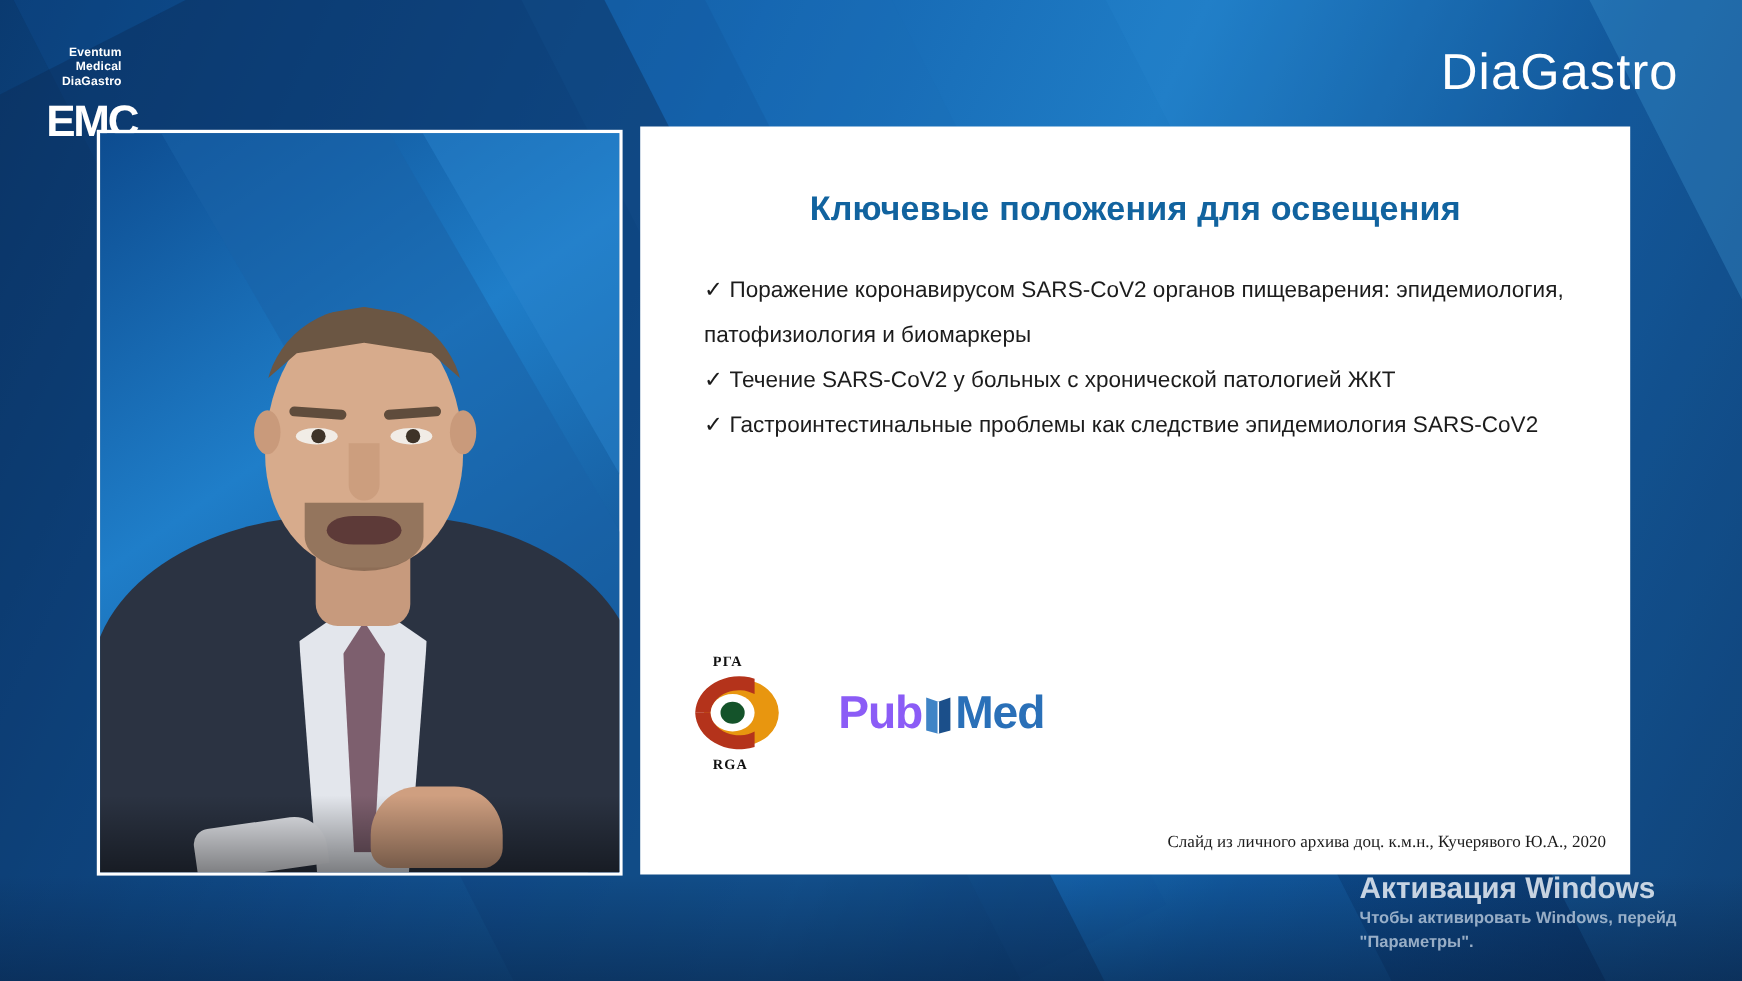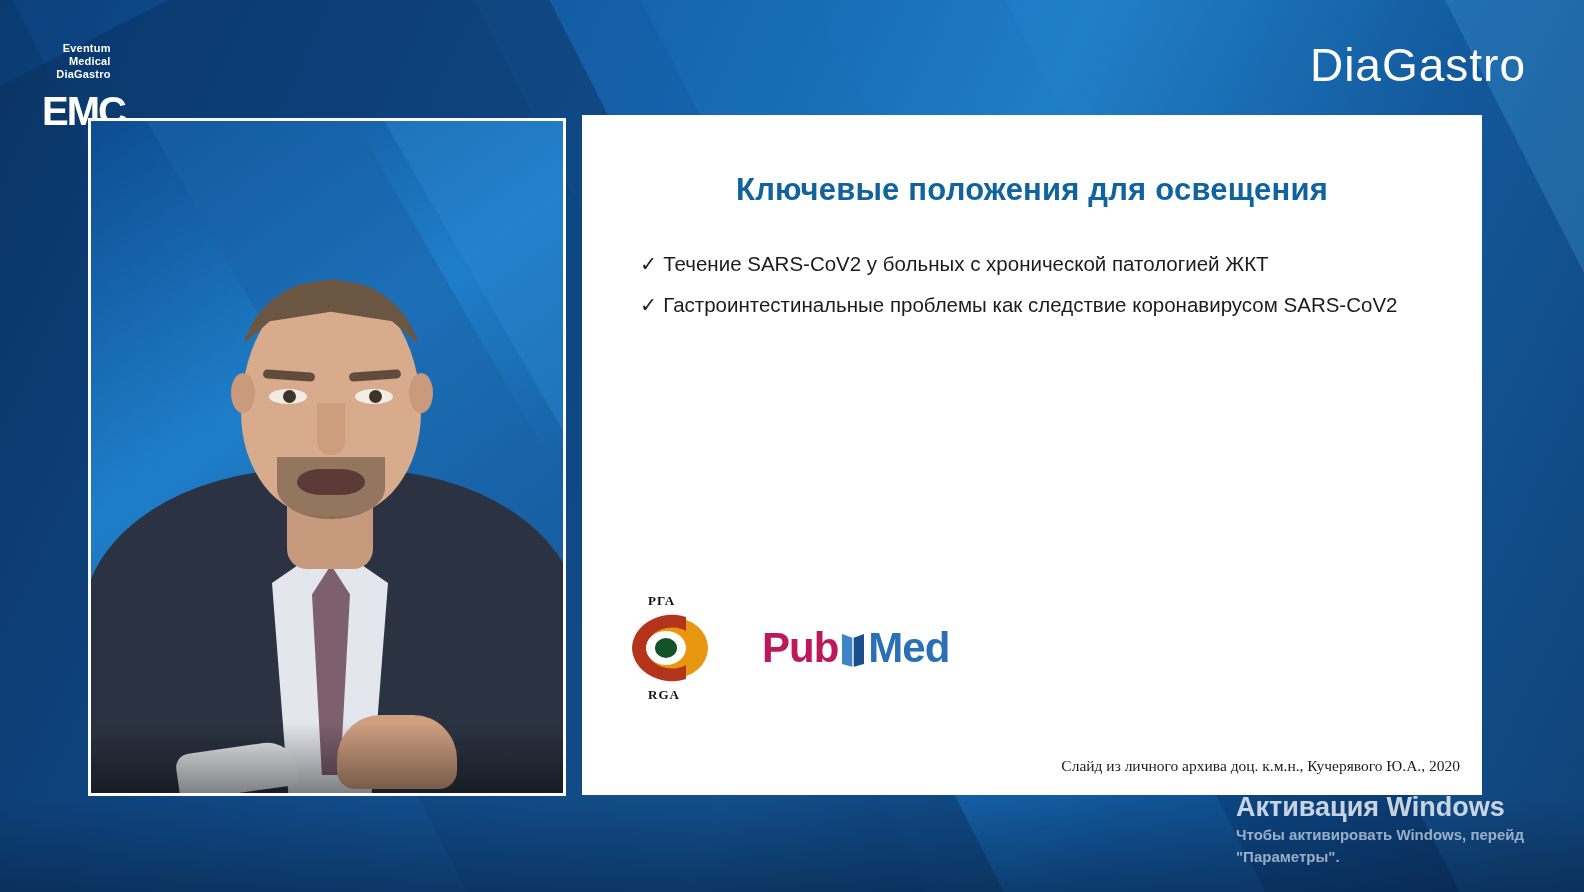--- a/index.html
+++ b/index.html
@@ -160,21 +160,21 @@
   .rga-top, .rga-bot {
     position: absolute; left: 26px; color: #111; font-size: 13px;
     font-weight: bold; font-family: "Liberation Serif", serif; letter-spacing: 1px;
   }
   .rga-top { top: 0; }
   .rga-bot { bottom: 0; }
   .rga-ring {
     position: absolute; left: 4px; top: 18px; width: 96px; height: 74px;
   }
   .pubmed { display: flex; align-items: center; font-size: 42px; font-weight: bold; letter-spacing: -1px; }
-  .pm-pub { color: #be185d; }
+  .pm-pub { color: #8b5cf6; }
   .pm-book { display: inline-block; width: 26px; height: 36px; position: relative; margin: 0 2px; }
   .pm-med { color: #2a70b8; }
 
   .slide-credit {
     position: absolute; right: 22px; bottom: 20px;
     color: #1c1c1c; font-size: 15.5px; 
     font-family: "Liberation Serif", serif;
   }
 
   
@@ -246,24 +246,27 @@
       <div class="suit-shadow"></div>
     </div>
   </div>
 
   <div class="slide">
 
     <div class="slide-title">Ключевые положения для освещения</div>
 
     <div class="bullets">
       <div class="bullet">
+        <span class="chk">✓</span><span>Поражение коронавирусом SARS-CoV2 органов пищеварения: эпидемиология, патофизиология и биомаркеры</span>
+      </div>
+      <div class="bullet">
         <span class="chk">✓</span><span>Течение SARS-CoV2 у больных с хронической патологией ЖКТ</span>
       </div>
       <div class="bullet">
-        <span class="chk">✓</span><span>Гастроинтестинальные проблемы как следствие коронавирусом SARS-CoV2</span>
+        <span class="chk">✓</span><span>Гастроинтестинальные проблемы как следствие эпидемиология SARS-CoV2</span>
       </div>
     </div>
 
     <div class="logos">
 
       <div class="rga-logo">
         <div class="rga-top">РГА</div>
         <svg class="rga-ring" viewBox="0 0 96 74">
           <path d="M14 37 A34 30 0 0 1 82 37 A34 30 0 0 1 14 37 Z" fill="#e8960f"></path>
           <path d="M6 37 A40 34 0 0 1 60 6 L60 20 A26 22 0 0 0 20 37 Z" fill="#b4331b"></path>

